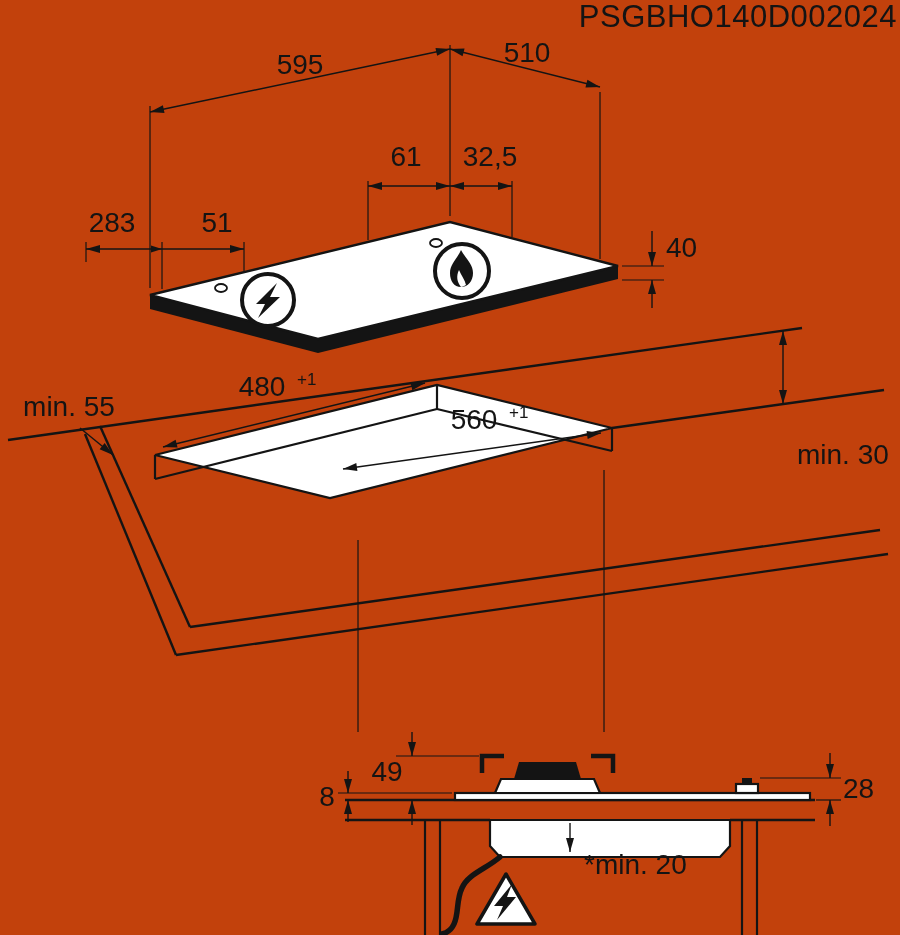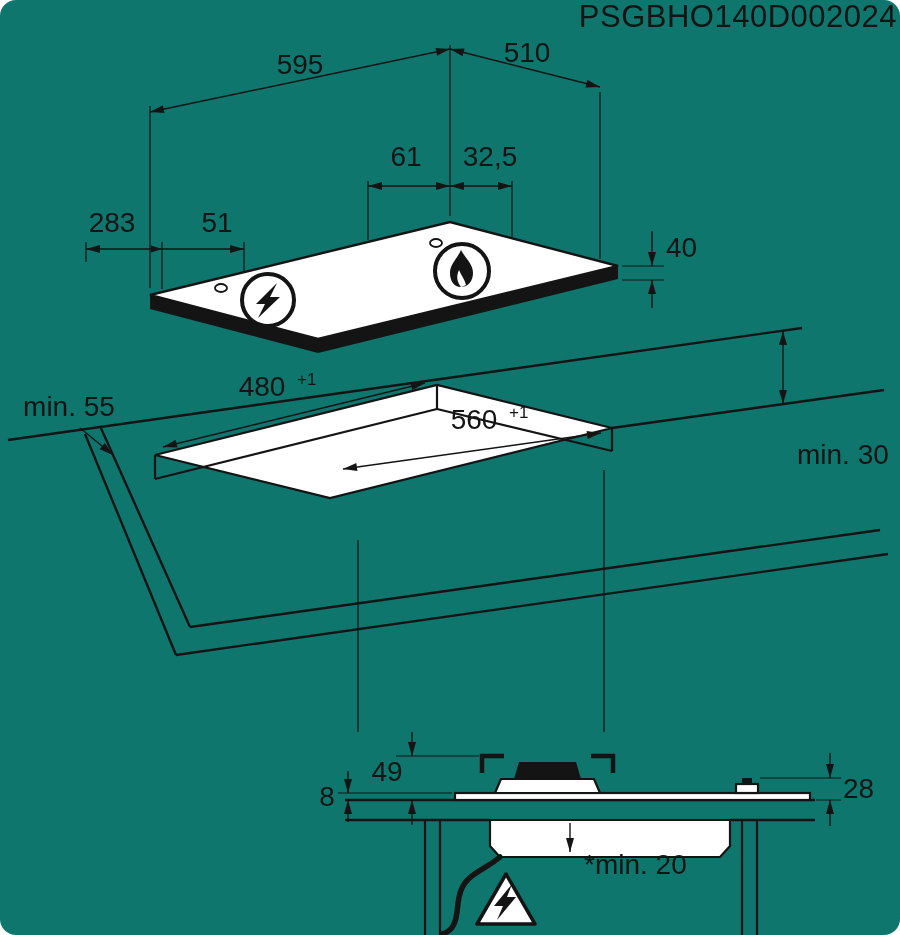--- a/index.html
+++ b/index.html
@@ -1,17 +1,17 @@
 <!DOCTYPE html>
 <html><head>
 <meta charset="utf-8">
 <style>
   html,body{margin:0;padding:0;background:#ffffff;}
-  .stage{position:relative;width:900px;height:935px;background:#0f766e;overflow:hidden;
-         font-family:"Liberation Sans",sans-serif;border-radius:16px;}
+  .stage{position:relative;width:900px;height:935px;background:#c2410c;overflow:hidden;
+         font-family:"Liberation Sans",sans-serif;}
   svg{position:absolute;left:0;top:0;}
   text{fill:#141414;}
   .dim{font-size:28px;}
   .sup{font-size:17px;}
   .title{font-size:31px;letter-spacing:0.5px;}
   .ln{stroke:#141414;fill:none;}
   .thick{stroke-width:2.4;}
   .med{stroke-width:2.2;}
   .dimln{stroke-width:1.4;}
   .extln{stroke-width:1.2;}

